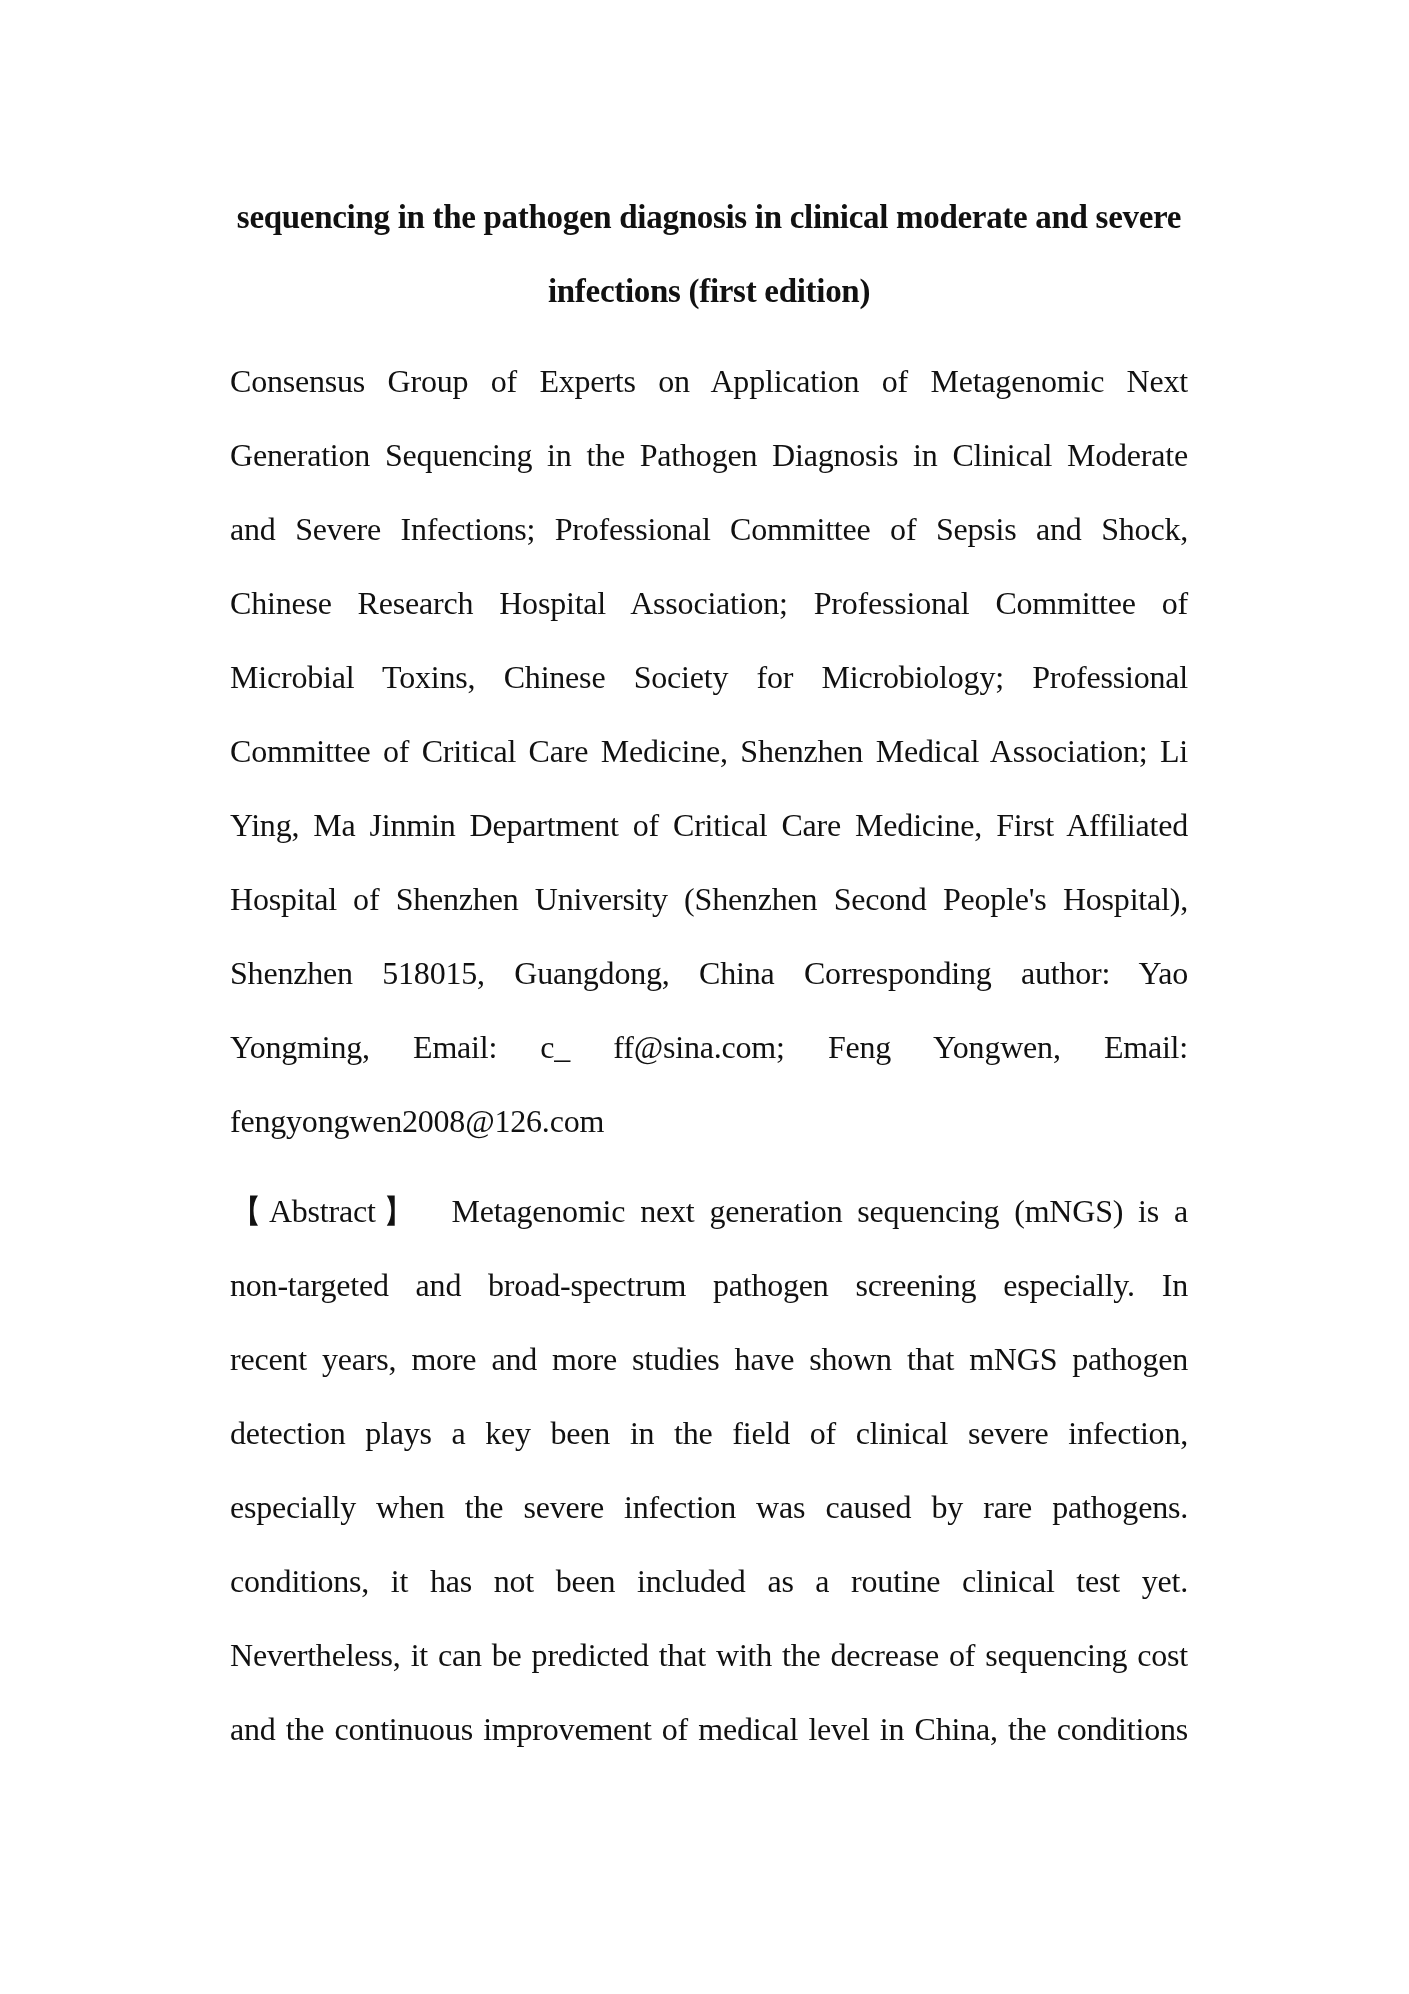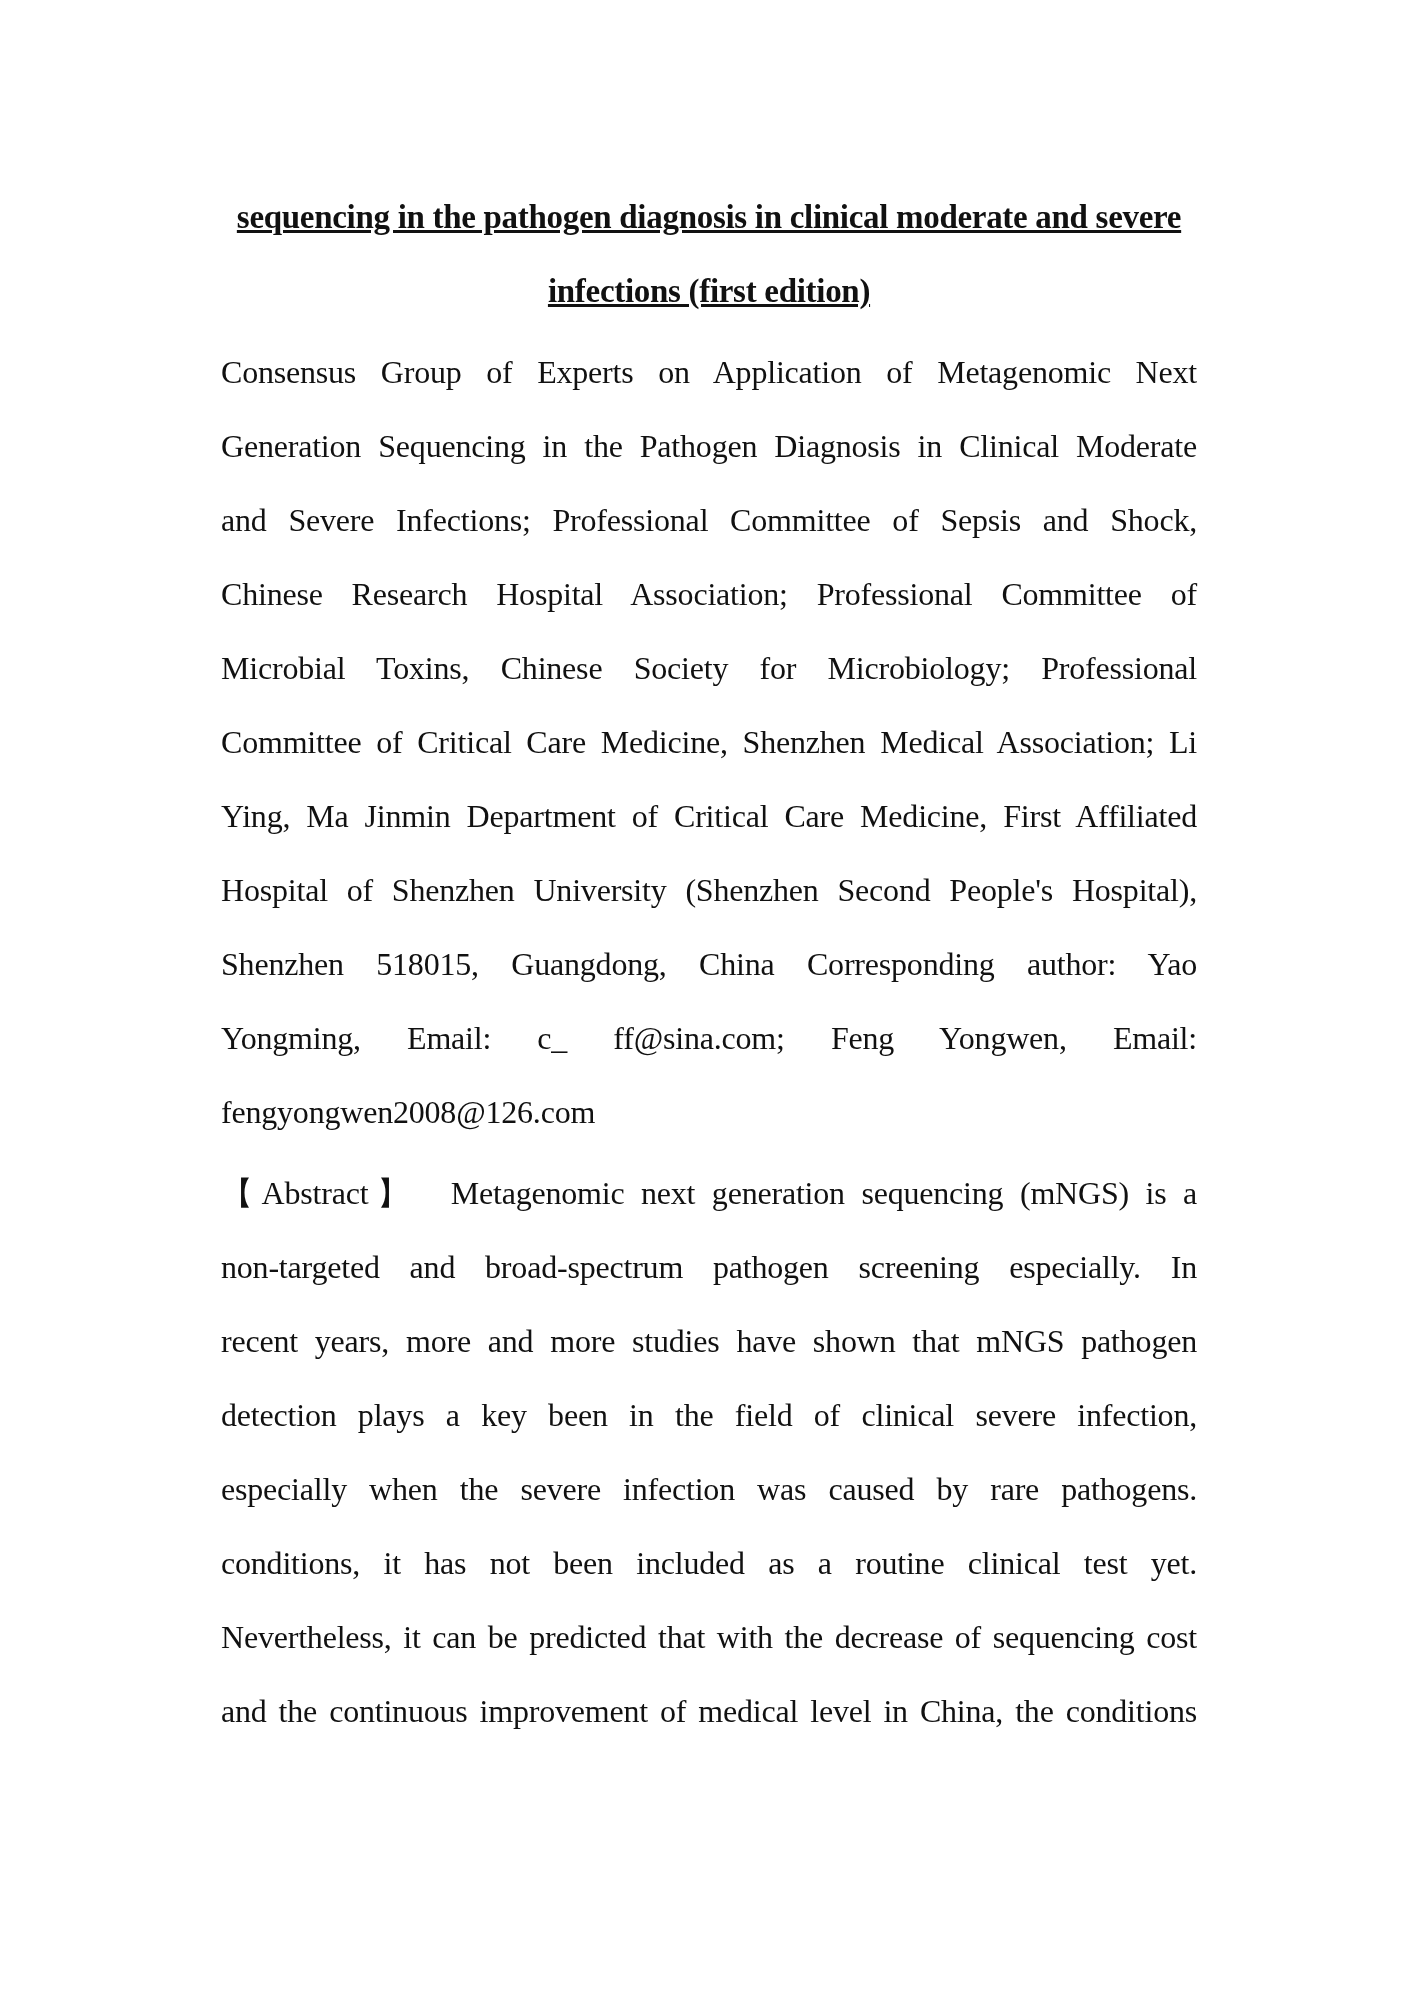--- a/index.html
+++ b/index.html
@@ -3,25 +3,25 @@
 <meta charset="utf-8">
 <style>
   html, body { margin: 0; padding: 0; background: #ffffff; }
   body { width: 1409px; height: 1994px; position: relative; overflow: hidden; }
   .page {
     position: absolute; left: 214px; top: 180px; width: 990px;
     font-family: "Liberation Serif", serif; color: #111111;
   }
   .title {
     font-weight: bold; font-size: 33px; text-align: center;
-    line-height: 74px; margin: 0; letter-spacing: -0.3px; text-decoration: underline;
+    line-height: 74px; margin: 0; letter-spacing: -0.3px;
   }
   .title-line { display: block; white-space: nowrap; }
   .body-text {
-    font-size: 32px; line-height: 74px; margin: 7px;
+    font-size: 32px; line-height: 74px; margin: 16px;
     text-align: justify; text-align-last: justify;
     letter-spacing: -0.2px;
   }
   .line { display: block; text-align: justify; text-align-last: justify; white-space: nowrap; height: 74px; }
   .line.ragged { text-align-last: left; }
   .abstract-label { font-weight: normal; }
 </style>
 </head>
 <body>
 

